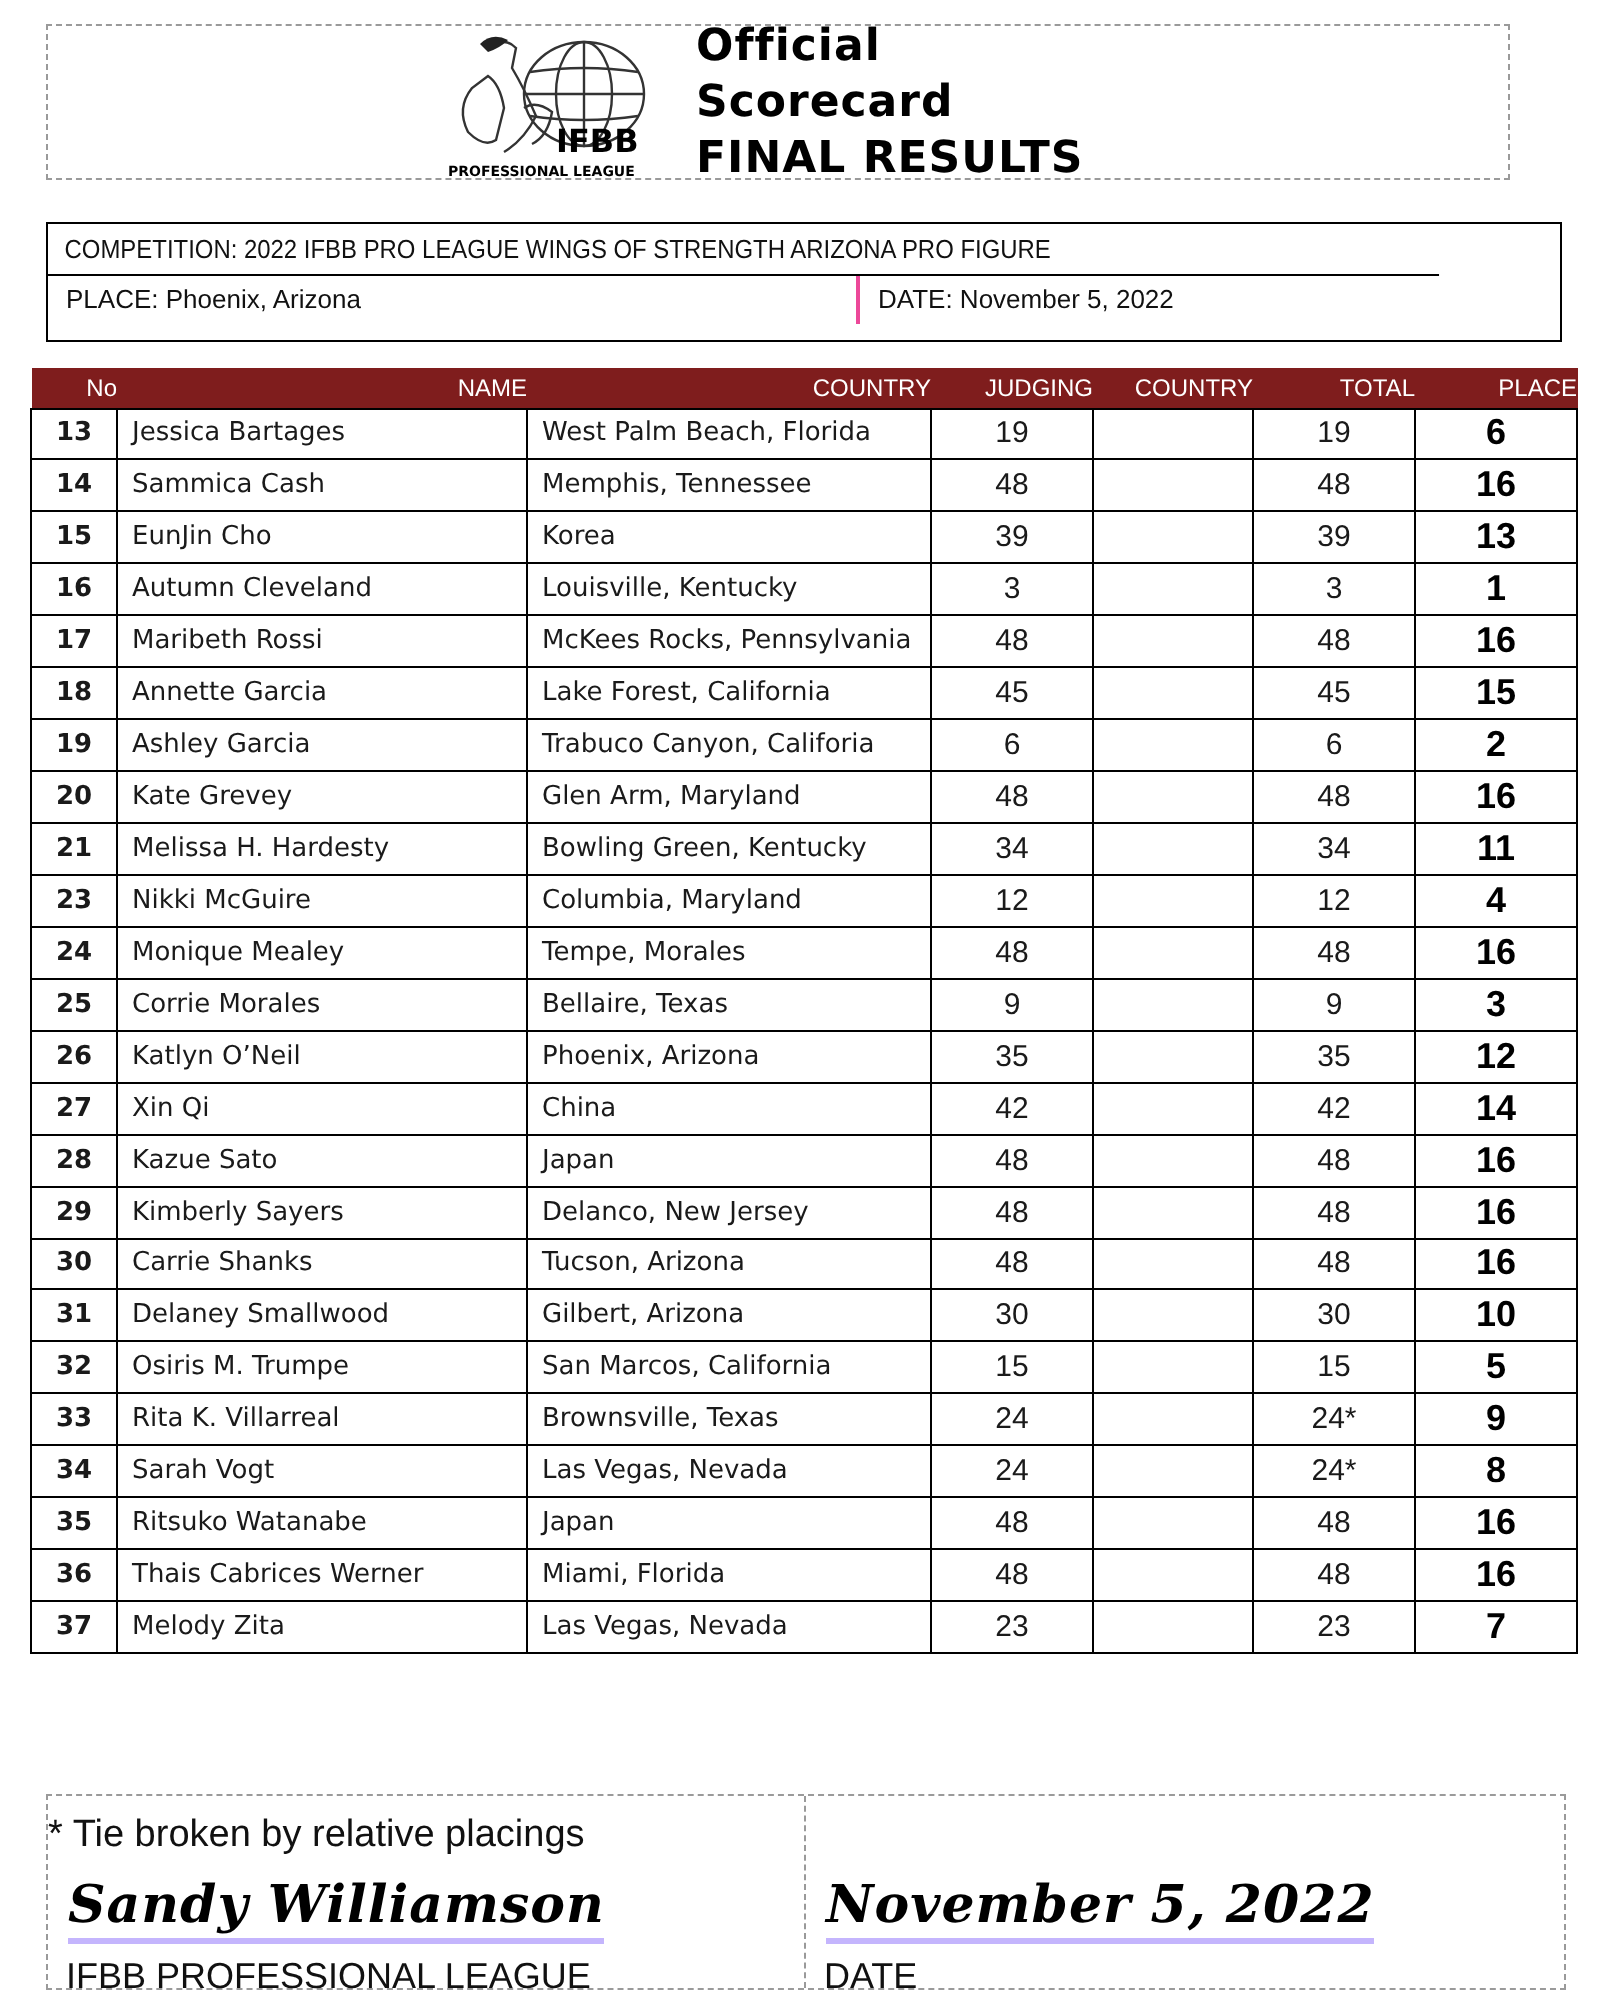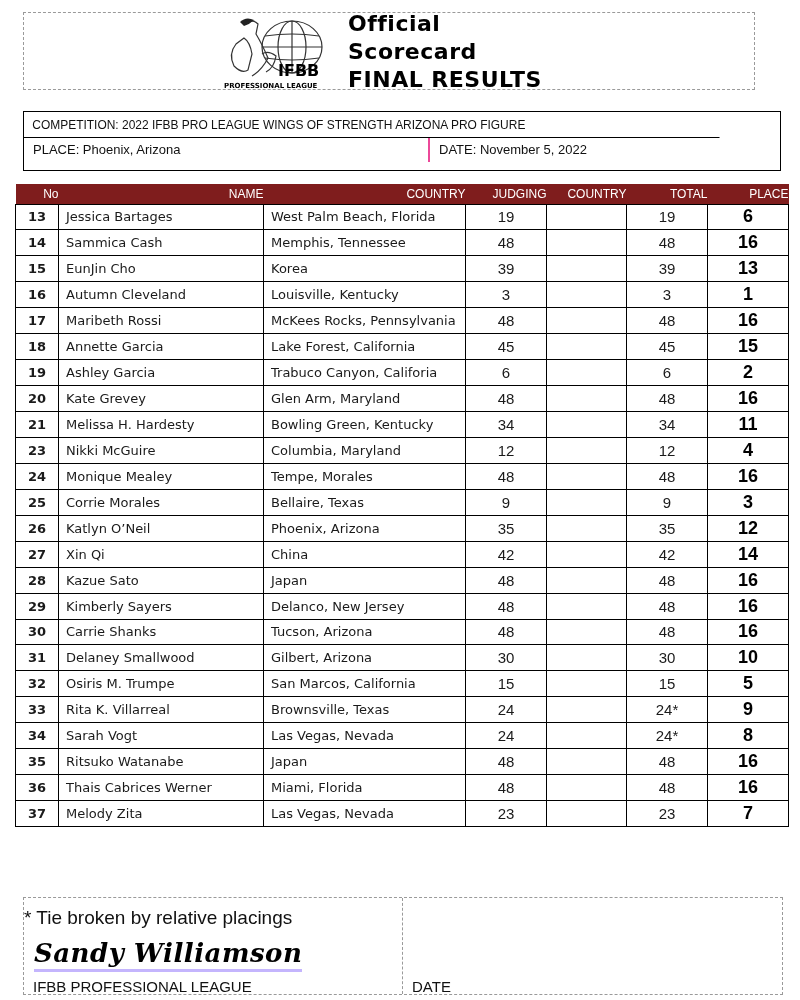--- a/index.html
+++ b/index.html
@@ -70,21 +70,21 @@
   .sig-cell { position: relative; flex: 1; }
   .sig-cell.left { border-right: 1px dashed #9a9a9a; flex: 0 0 379px; }
   .sig-script {
     position: absolute; left: 10px; top: 40px;
     font-family: "DejaVu Serif", serif; font-style: italic; font-weight: bold;
     font-size: 26px; color: #000; border-bottom: 3px solid #c4b5fd; padding-bottom: 1px;
     white-space: nowrap; letter-spacing: 0.5px;
   }
   .sig-label {
     position: absolute; left: 9px; top: 80px;
-    font-family: "Liberation Sans", sans-serif; font-size: 15px; color: #111;
+    font-family: "Liberation Sans", sans-serif; font-size: 18px; color: #111;
     white-space: nowrap;
   }
 </style>
 </head>
 <body>
 
 <div class="header-box"></div>
 
 <svg class="logo" viewBox="0 0 120 76">
   <g fill="none" stroke="#333" stroke-width="1.2">
@@ -359,15 +359,16 @@
 </table>
 
 <div class="footnote">* Tie broken by relative placings</div>
 
 <div class="sig-box">
   <div class="sig-cell left">
     <div class="sig-script">Sandy Williamson</div>
     <div class="sig-label">IFBB PROFESSIONAL LEAGUE</div>
   </div>
   <div class="sig-cell">
+    <div class="sig-script">November 5, 2022</div>
     <div class="sig-label">DATE</div>
   </div>
 </div>
 
 </body></html>

